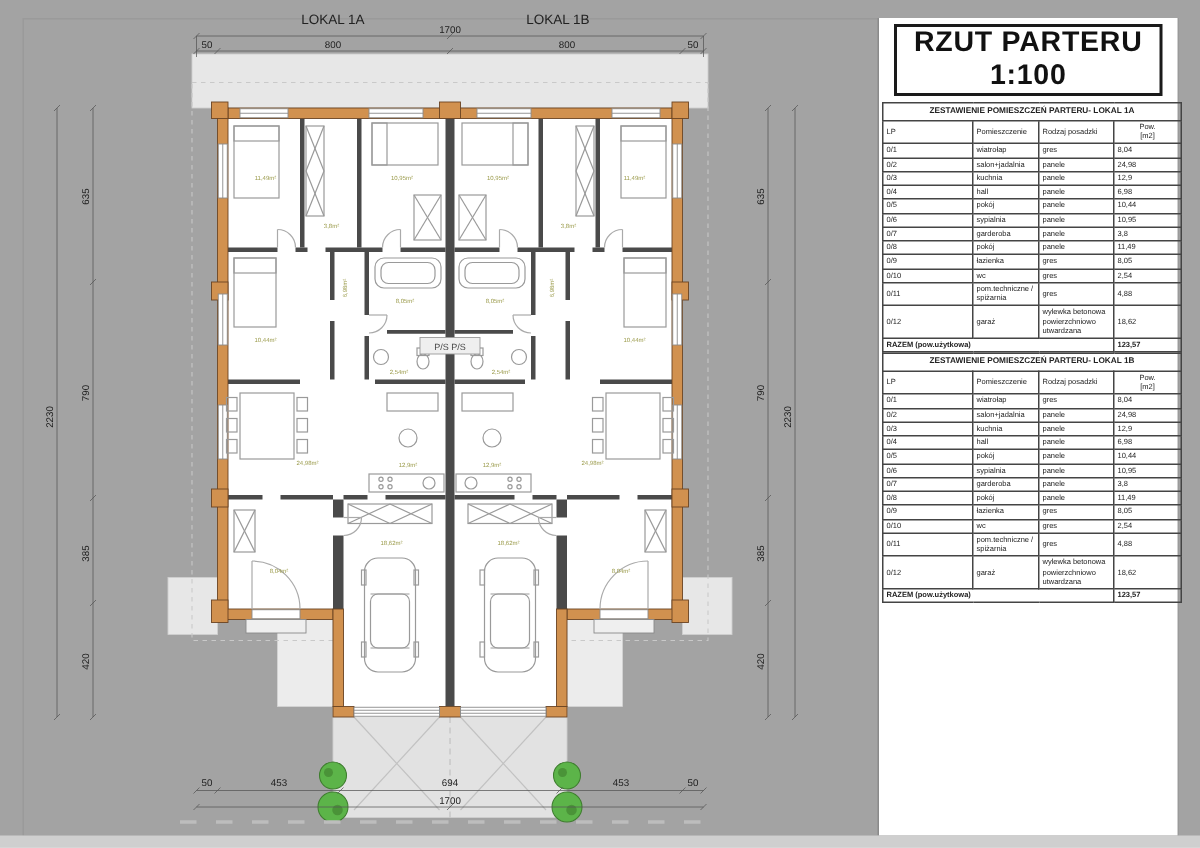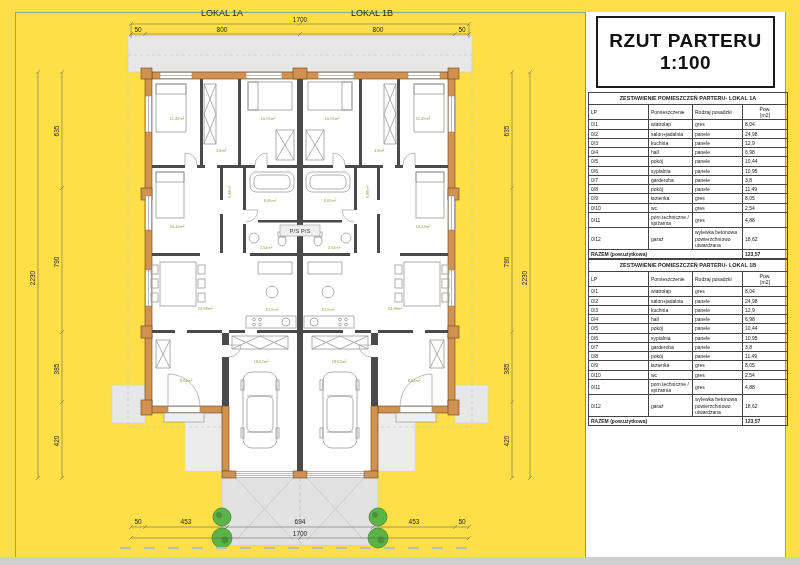--- a/index.html
+++ b/index.html
@@ -1,24 +1,24 @@
 <!DOCTYPE html>
 <html><head>
 <meta charset="utf-8">
 <style>
   html,body{margin:0;padding:0;background:#fff;font-family:"Liberation Sans",sans-serif;}
-  #stage{position:relative;width:800px;height:565px;background:#fde047;overflow:hidden;}
+  #stage{position:relative;width:800px;height:565px;background:#a3a3a3;overflow:hidden;}
   .page-frame{position:absolute;left:15px;top:12px;width:769px;height:544px;border:1px solid #9a9a9a;}
   .bottom-strip{position:absolute;left:0;top:557px;width:800px;height:8px;background:#cfcfcf;}
   .panel-divider{position:absolute;left:585px;top:12px;width:0;height:545px;border-left:1px solid #8a8a8a;}
   .plan-svg{position:absolute;left:0;top:0;}
   
   .right-panel{position:absolute;left:586px;top:12px;width:199px;height:545px;background:#fff;}
   .title-box{margin:4px 10px 4px 10px;border:2px solid #1a1a1a;text-align:center;
-             font-size:19px;font-weight:bold;color:#111;padding:12px 0;letter-spacing:.5px;}
+             font-size:19px;font-weight:bold;color:#111;padding:0 0;letter-spacing:.5px;}
   .tables{margin:0 2px 0 2px;}
   table{border-collapse:collapse;width:100%;table-layout:fixed;}
   th,td{border:0.5px solid #444;font-size:5px;line-height:1.25;color:#222;
         padding:1px 2px;text-align:left;vertical-align:middle;overflow:hidden;word-wrap:break-word;}
   tr.ttl th{font-size:5.5px;font-weight:bold;text-align:center;padding:2px 0;}
   tr.cols th{font-weight:normal;font-size:5px;}
   tr.cols th.c4{text-align:center;white-space:pre-line;}
   col.c1{width:60px;} col.c2{width:44px;} col.c3{width:50px;} col.c4{width:45px;}
   tr.sum td{font-weight:bold;}
   td.num{text-align:left;}

